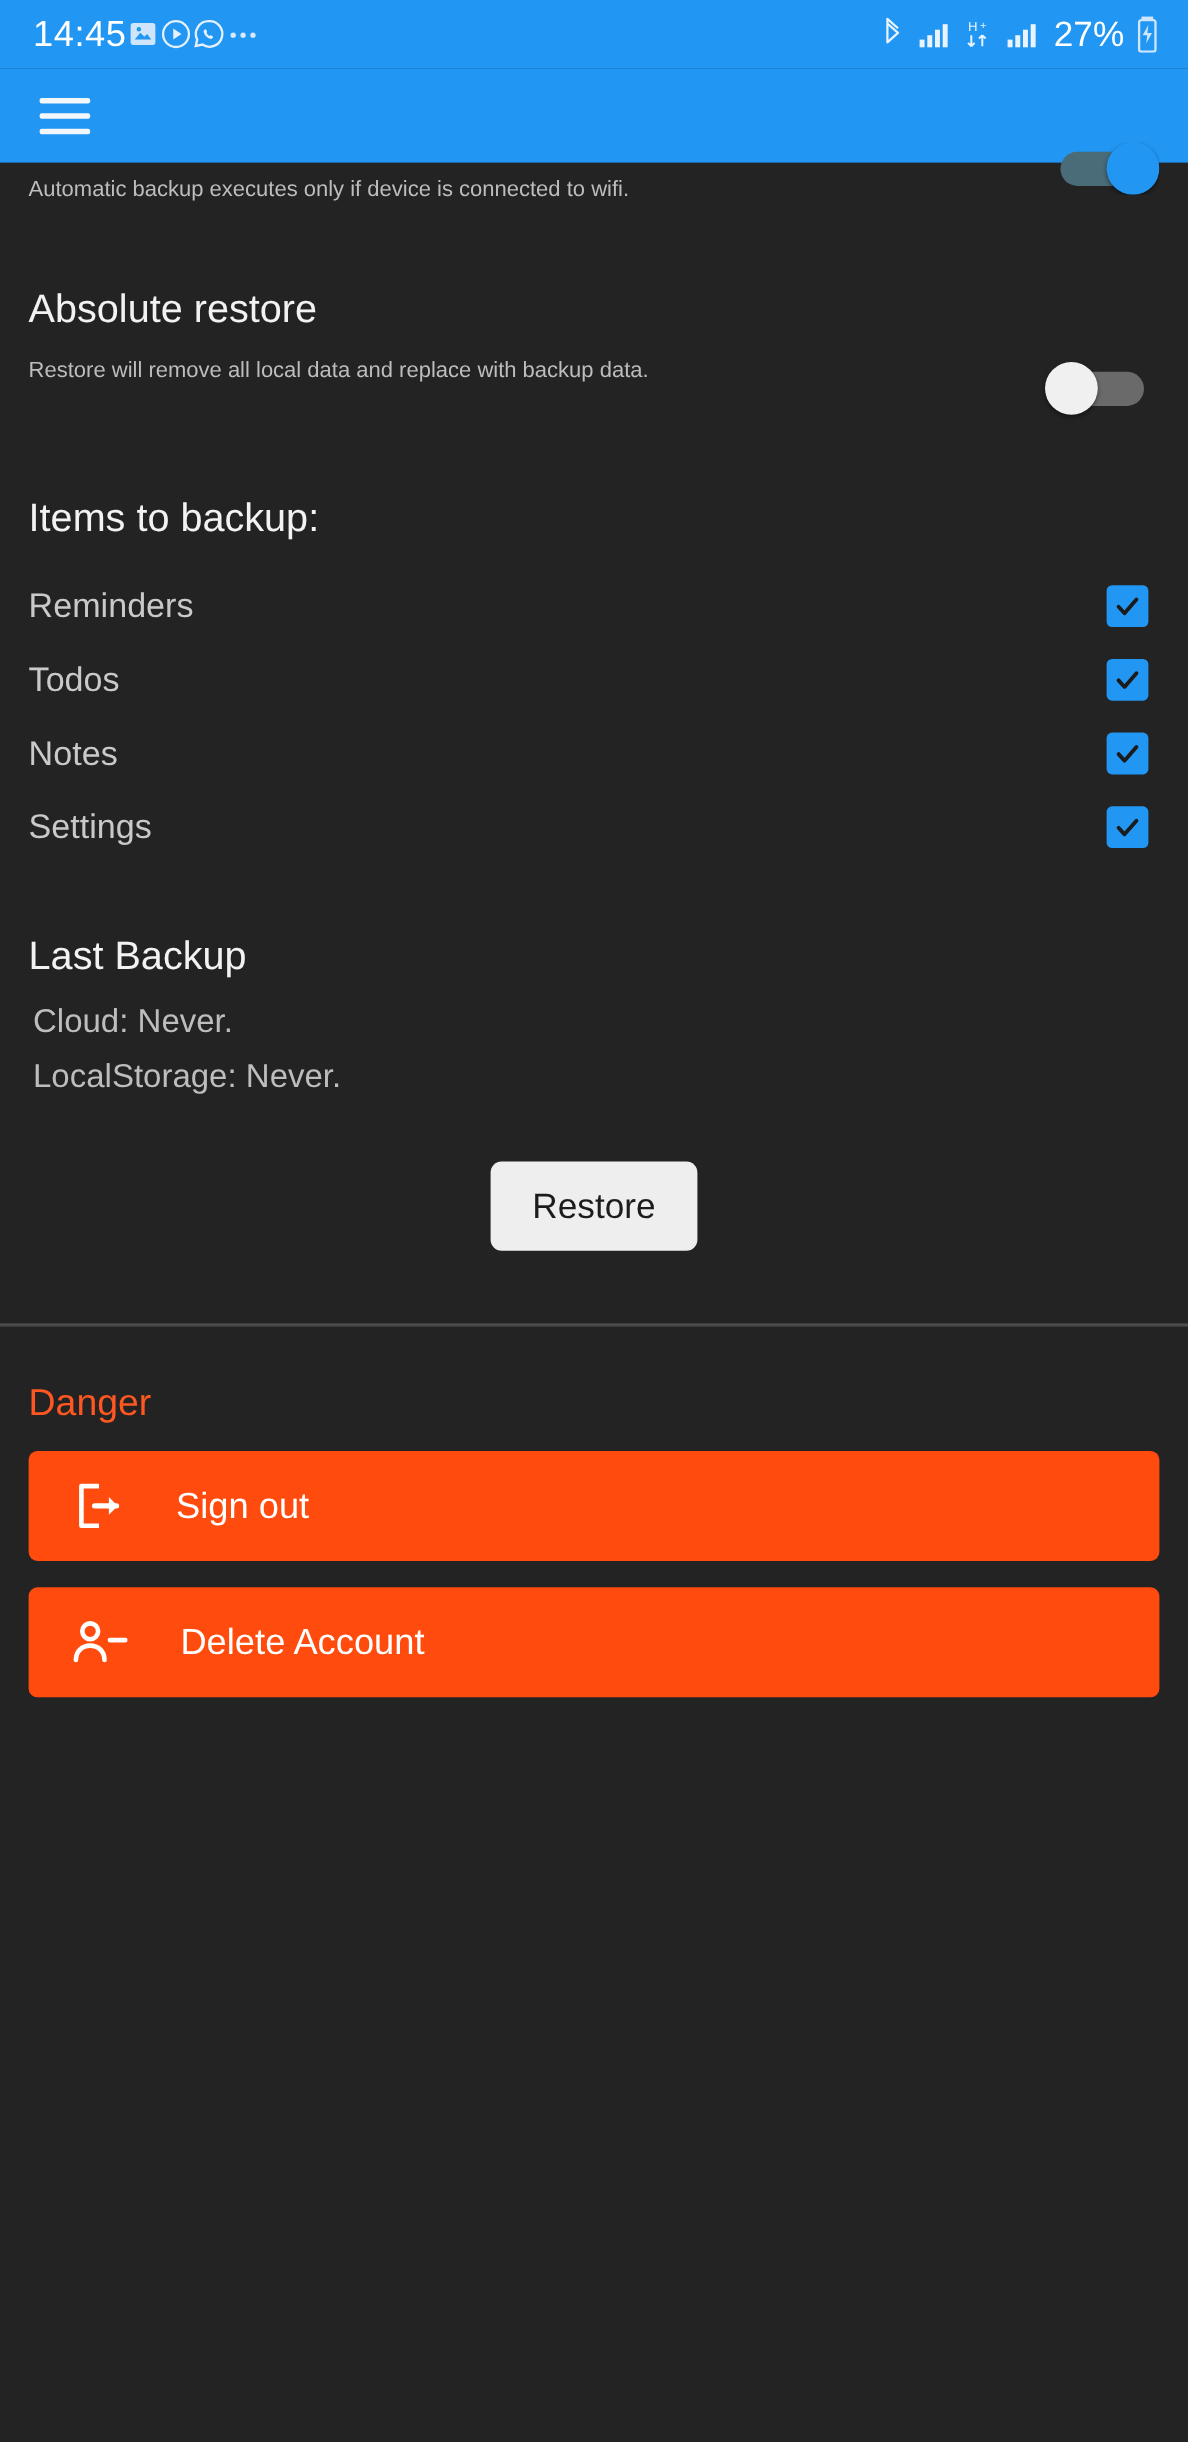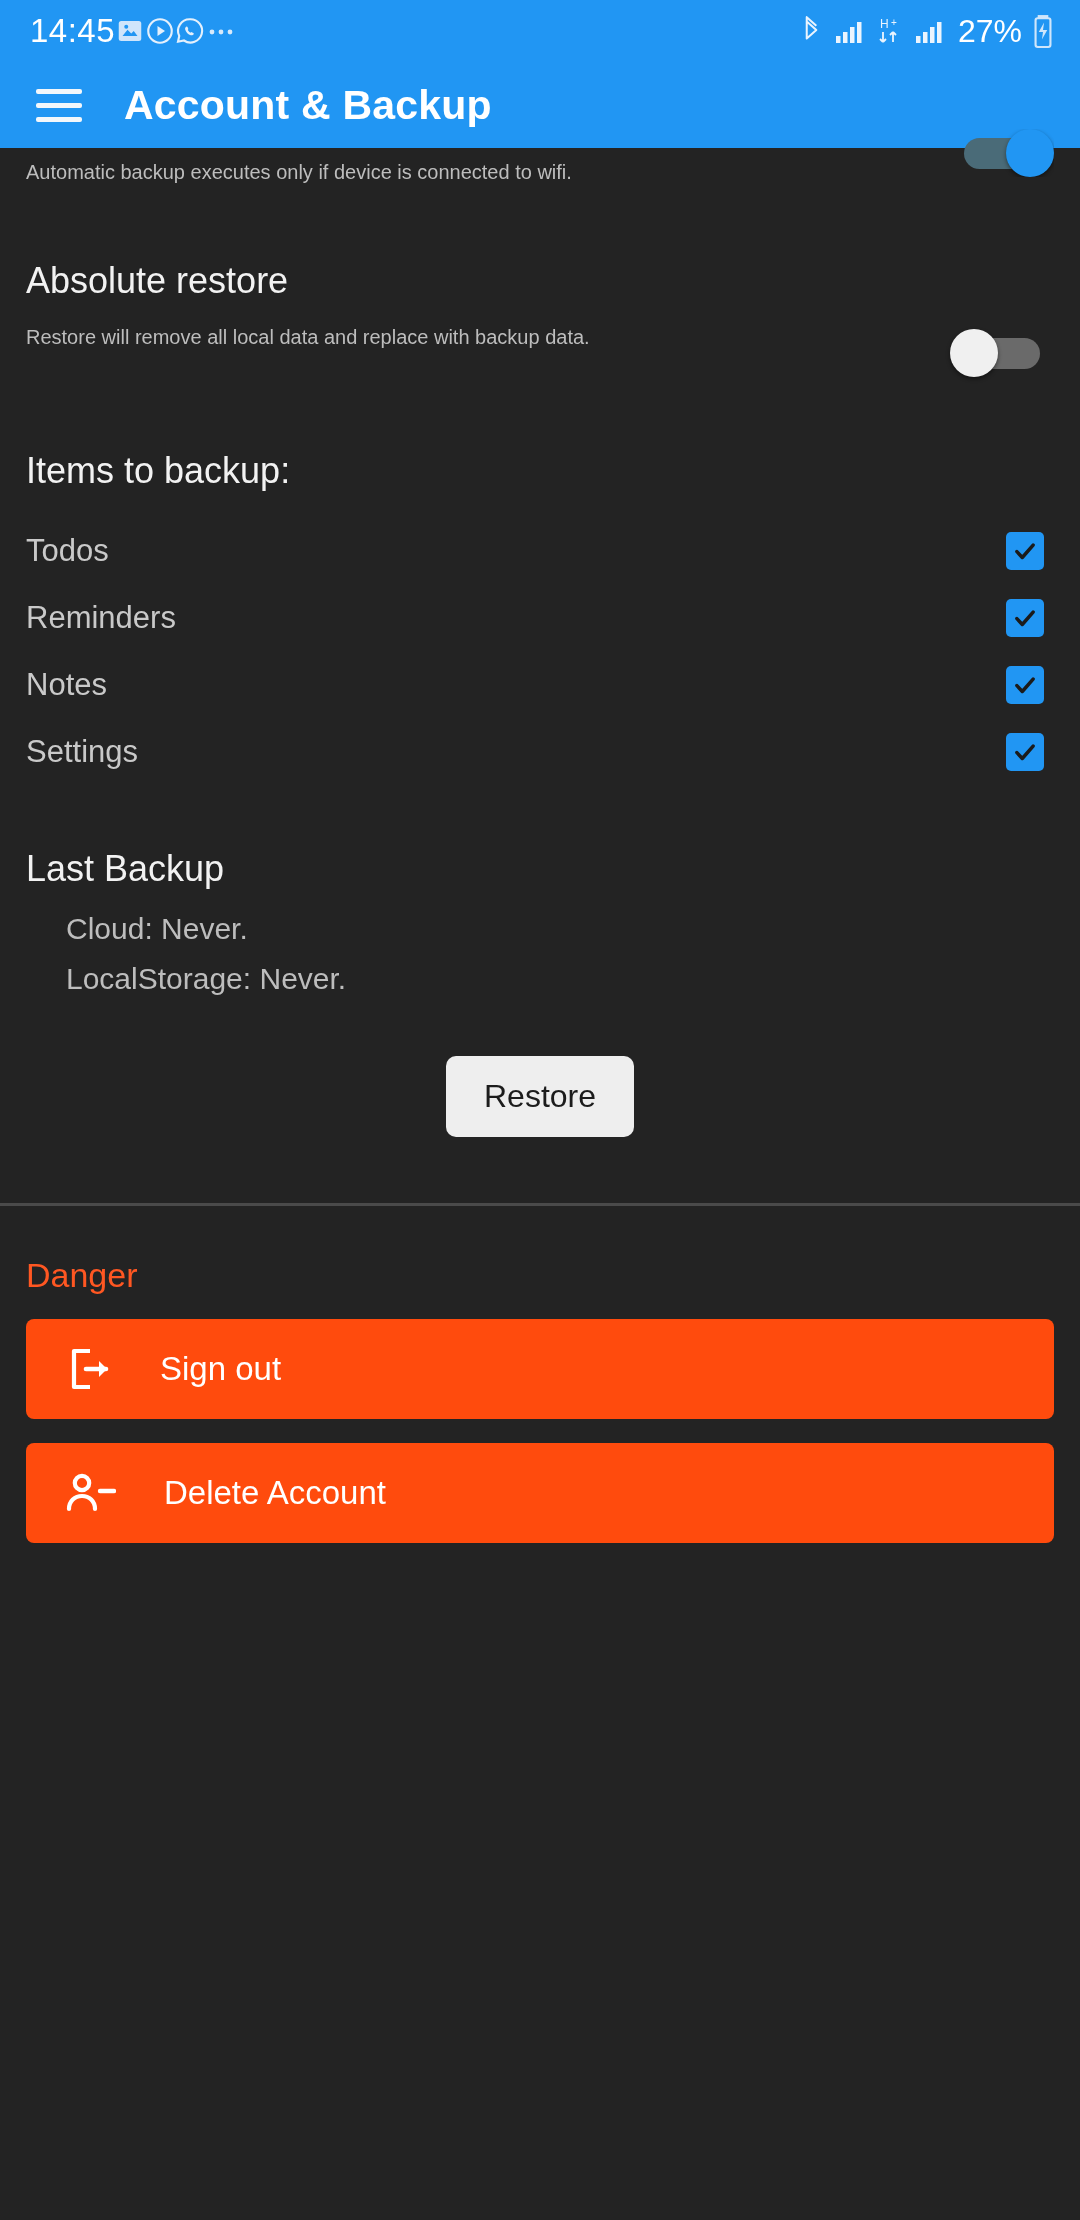--- a/index.html
+++ b/index.html
@@ -133,21 +133,21 @@
     align-items: center;
     justify-content: center;
     flex: 0 0 auto;
     margin-right: 10px;
     cursor: pointer;
   }
   .cb svg { display: block; }
 
   
   .lb-title { color: #f2f2f2; font-size: 36px; }
-  .lb-line  { color: #bdbdbd; font-size: 30px; padding-left: 4px; margin-left: 36px; }
+  .lb-line  { color: #bdbdbd; font-size: 30px; padding-left: 4px; }
 
   
   .actions {
     display: flex;
     justify-content: center;
     gap: 192px;
     margin-top: 60px;
   }
   .btn {
     border: none;
@@ -266,21 +266,20 @@
     </span>
   </div>
 </div>
 
 <div class="appbar">
   <div class="hamburger">
     <span></span>
       <span></span>
       <span></span>
   </div>
-  <div class="appbar-title">Account &amp; Backup</div>
 </div>
 
 <div class="content">
 
   <div class="row cut-row">
     <div class="desc">Automatic backup executes only if device is connected to wifi.</div>
   </div>
   <div class="toggle-clip">
     <div class="toggle on">
       <div class="track"></div>
@@ -296,29 +295,29 @@
       <div class="track"></div>
       <div class="thumb"></div>
     </div>
   </div>
 
   <div style="height:72px"></div>
   <div class="sec-title big">Items to backup:</div>
 
   <div style="height:26px"></div>
   <div class="cb-row">
-    <span class="cb-label">Todos</span>
+    <span class="cb-label">Reminders</span>
     <span class="cb">
       <svg width="26" height="26" viewBox="0 0 24 24">
           <path d="M4.5 12.5l5 5.5L19.5 6.5" fill="none" stroke="#1b1b1b" stroke-width="3.2" stroke-linecap="round" stroke-linejoin="round"></path>
         </svg>
     </span>
   </div>
   <div class="cb-row">
-    <span class="cb-label">Reminders</span>
+    <span class="cb-label">Todos</span>
     <span class="cb">
       <svg width="26" height="26" viewBox="0 0 24 24">
           <path d="M4.5 12.5l5 5.5L19.5 6.5" fill="none" stroke="#1b1b1b" stroke-width="3.2" stroke-linecap="round" stroke-linejoin="round"></path>
         </svg>
     </span>
   </div>
   <div class="cb-row">
     <span class="cb-label">Notes</span>
     <span class="cb">
       <svg width="26" height="26" viewBox="0 0 24 24">

